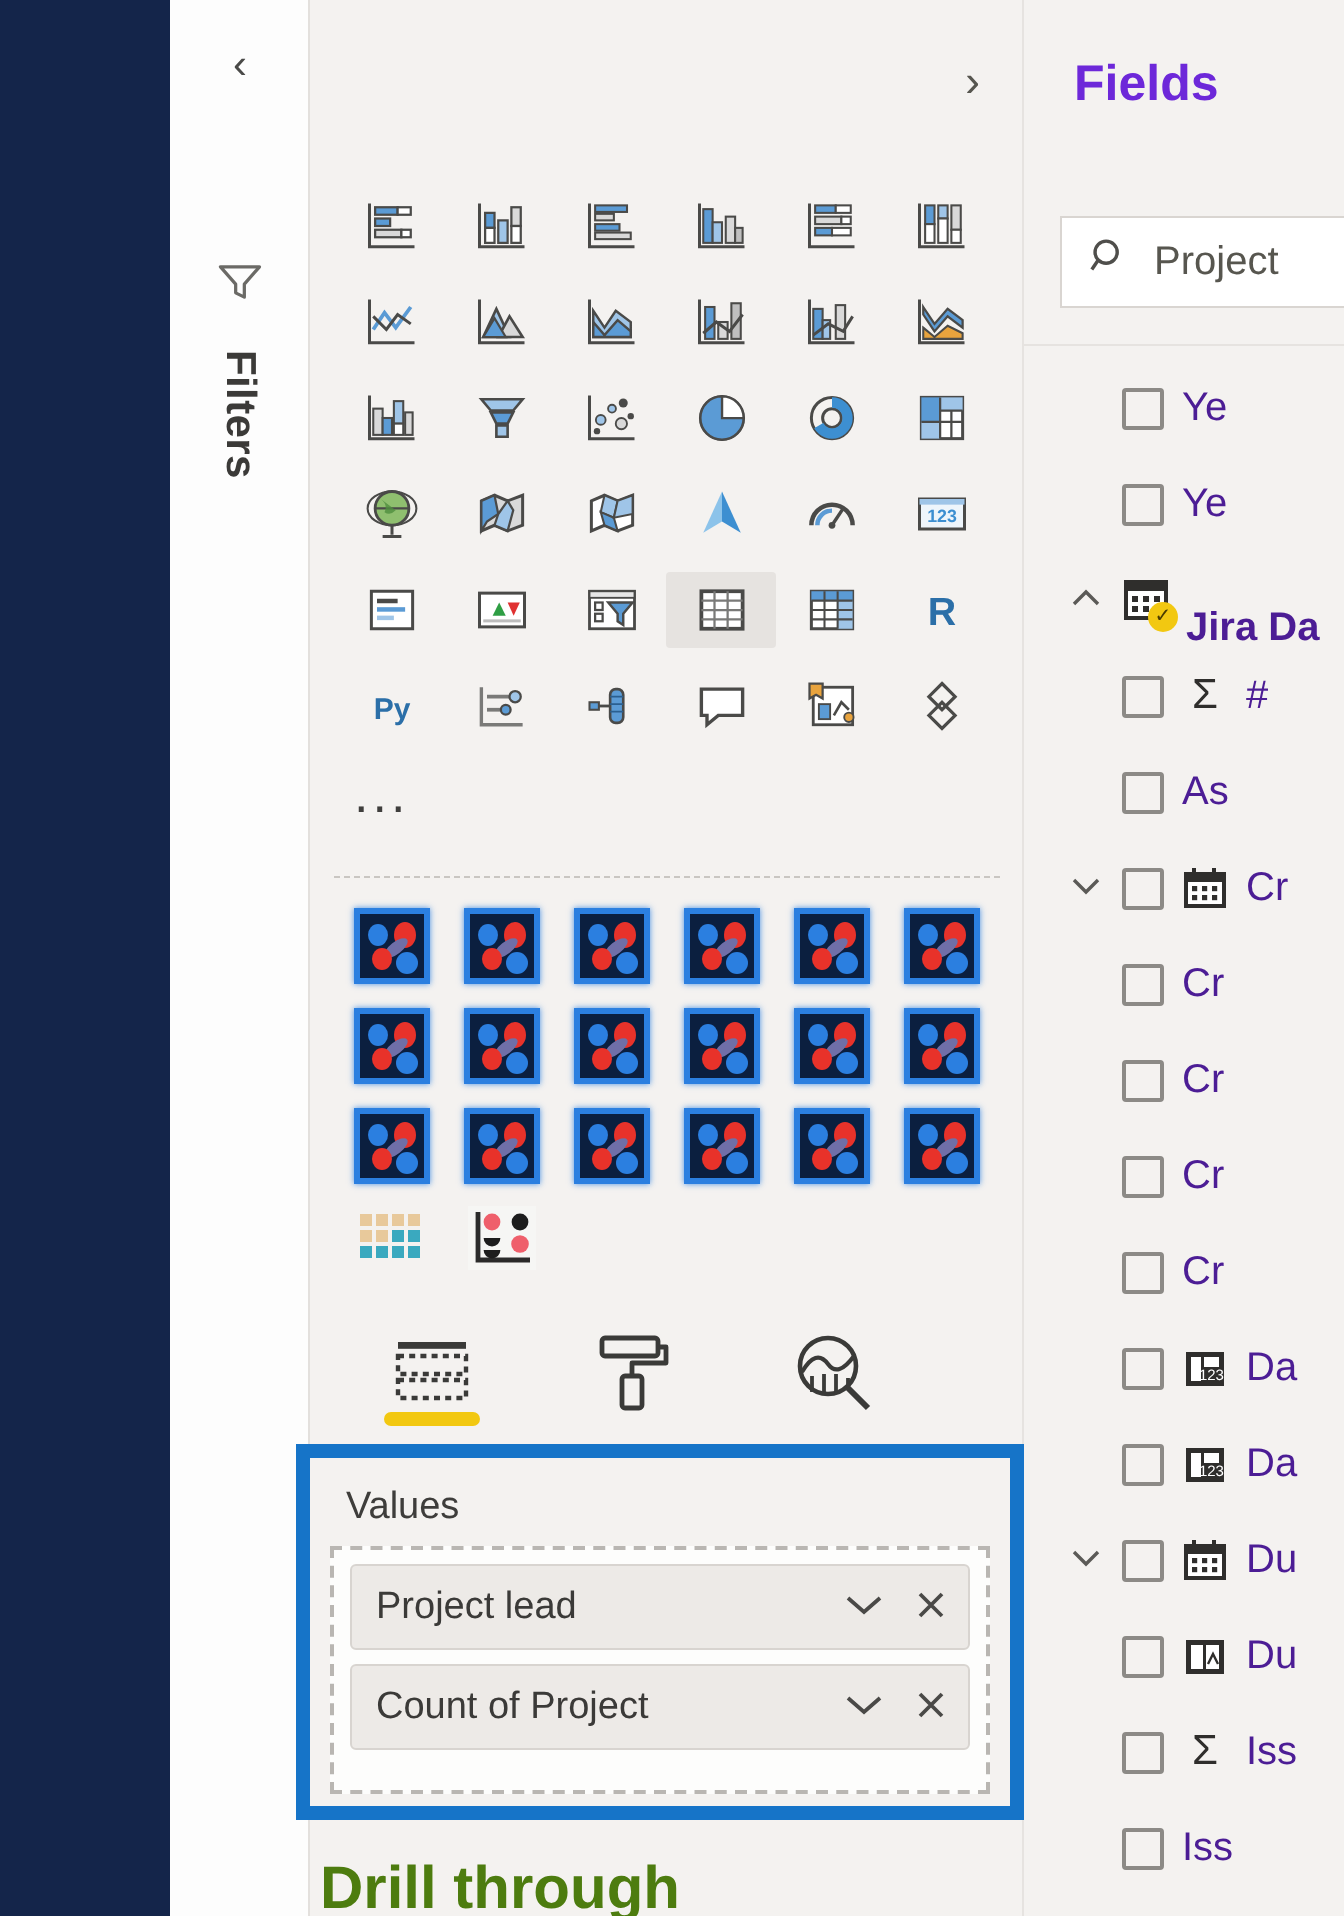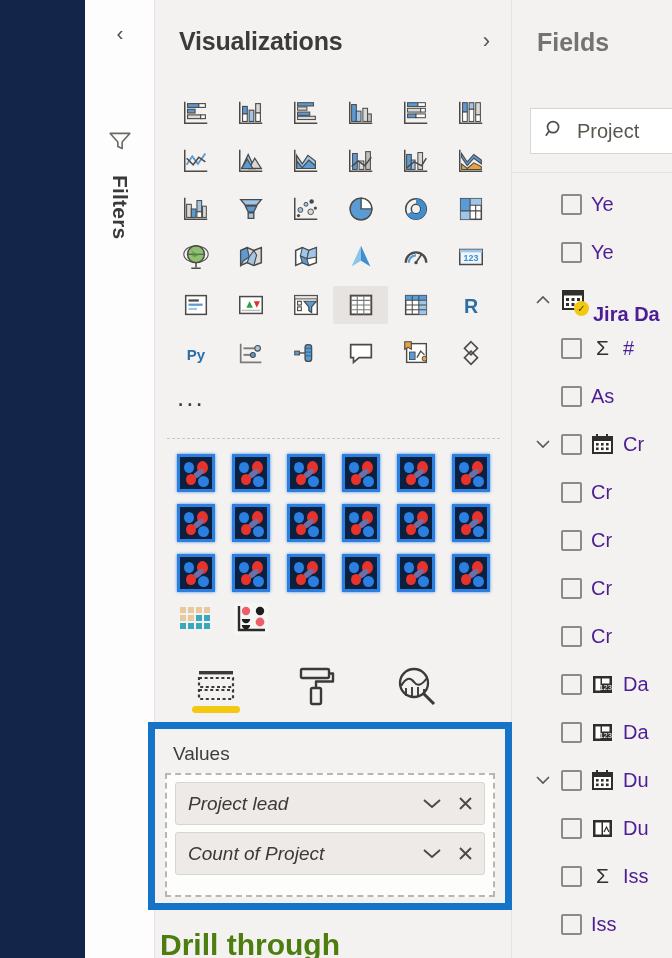--- a/index.html
+++ b/index.html
@@ -142,42 +142,41 @@
   }
   .chip {
     position: relative;
     height: 43px; margin-bottom: 7px;
     background: #edeae7;
     border: 1px solid #d8d4d0;
     border-radius: 3px;
     display: flex; align-items: center;
     padding-left: 12px;
     cursor: pointer;
-    font-style: italic;
   }
   .chip-label { font-size: 19px; color: #3b3a38; }
   .chip-actions {
     position: absolute; right: 10px; top: 0; height: 43px;
     display: flex; align-items: center; gap: 14px;
   }
   .chip-caret, .chip-x { color: #4a4947; cursor: pointer; line-height: 1; }
 
   .drill-title {
     position: absolute; left: 160px; top: 928px;
     font-size: 30px; font-weight: 700; color: #4d7c0f;
   }
 
   
   .fields-panel {
     position: absolute; left: 512px; top: 0; width: 160px; height: 958px;
     background: #f4f2f0;
   }
   .fields-title {
     position: absolute; left: 25px; top: 28px;
-    font-size: 25px; font-weight: 700; color: #737373;
+    font-size: 25px; font-weight: 700; color: #6d28d9;
   }
   .search-box {
     position: absolute; left: 18px; top: 108px; width: 180px; height: 46px;
     background: #ffffff; border: 1px solid #d9d5d1;
     display: flex; align-items: center; padding-left: 13px; gap: 12px;
     cursor: text;
   }
   .search-text { font-size: 20px; color: #57564f; white-space: nowrap; }
 
   .fields-sep { position: absolute; left: 0; top: 172px; width: 160px; border-top: 1px solid #e6e3e0; }
@@ -220,21 +219,20 @@
       <svg width="26" height="26" viewBox="0 0 24 24" fill="none" stroke="#6b6a66" stroke-width="1.5" stroke-linejoin="round">
         <path d="M3 5h18l-7 8v6l-4 -2v-4z"></path>
       </svg>
     </div>
     <div class="filters-label">Filters</div>
   </div>
 
   <div class="viz-panel">
 
     <div class="viz-header">
-      <div class="viz-title">Visualizations</div>
       <div class="viz-expand">›</div>
     </div>
 
     <div class="icon-grid">
 
       <div class="vicon">
         <svg width="30" height="30" viewBox="0 0 32 32">
             <g stroke="#4a4a48" stroke-width="1.6" fill="none">
               <path d="M4 4v23h24"></path>
             </g>

